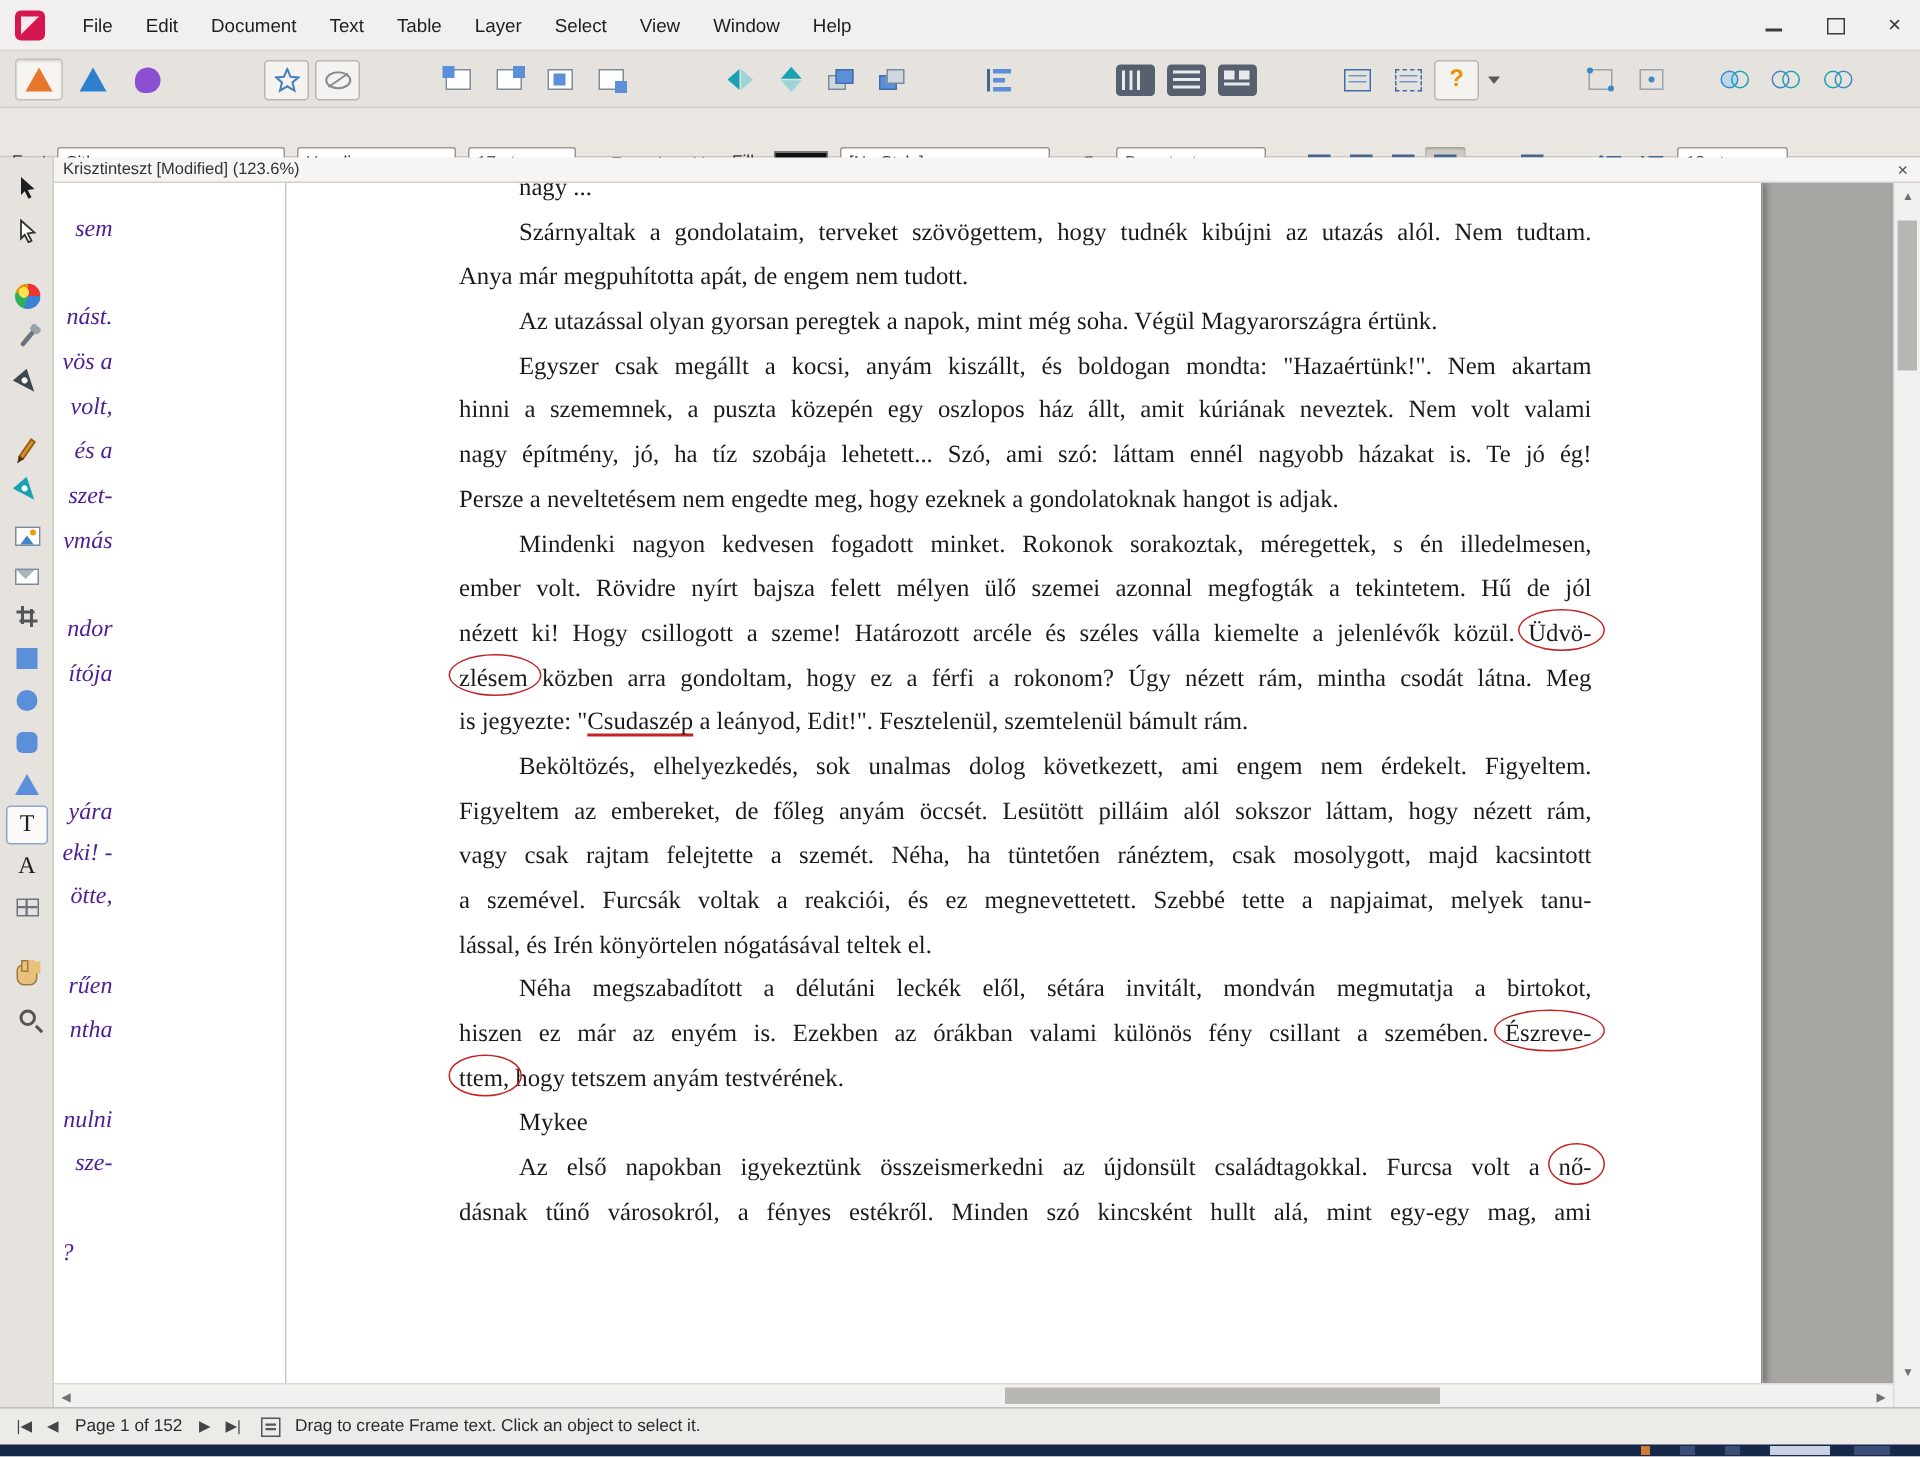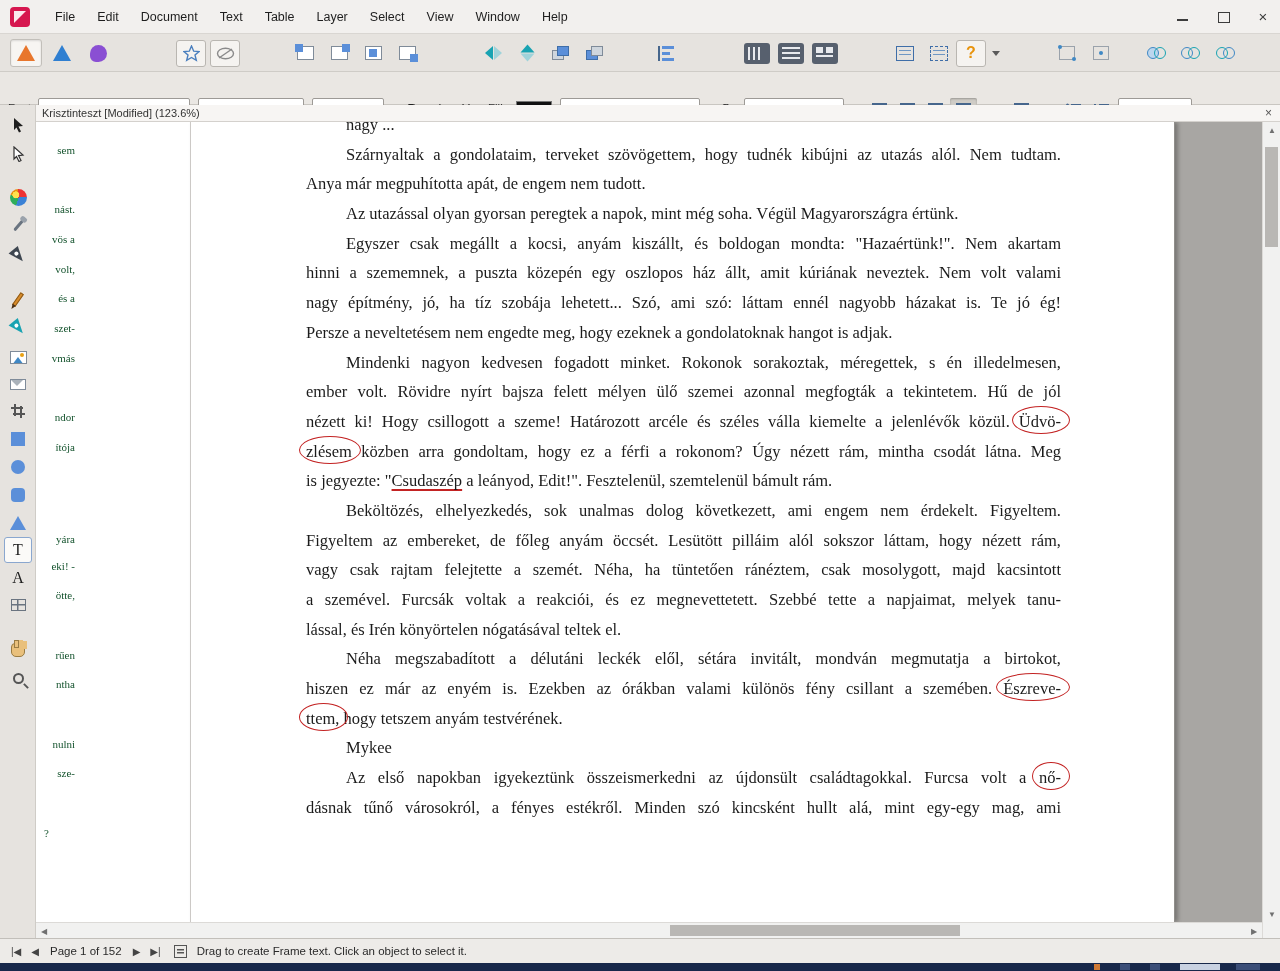--- a/index.html
+++ b/index.html
@@ -109,21 +109,21 @@
   .penic::after { content:""; position:absolute; left:-2px; top:-12px; width:4px; height:4px; border-radius:50%; background:#fff; }
   .penic.teal { border-top-color:#19a3b2; }
   .dropperic { width:3px; height:13px; background:#6a7480; transform:rotate(40deg); border-radius:2px; position:relative; }
   .dropperic::after { content:""; position:absolute; left:-2px; top:-4px; width:7px; height:5px; background:#9aa2ab; border-radius:2px; }
 
   
   .canvas { position:absolute; left:36px; top:122px; width:1226px; height:800px; background:#a8a6a3; overflow:hidden; }
   .page-left { position:absolute; left:0; top:0; width:154px; height:800px; background:#fff; }
   .page-right { position:absolute; left:154px; top:0; width:985px; height:800px; background:#fff; border-left:1px solid #ccc9c6; border-right:1px solid #908e8b; box-shadow:3px 0 4px rgba(0,0,0,.28); }
   .frag-wrap { position:absolute; left:0; top:0; width:39px; height:800px; }
-  .frag { position:absolute; right:0; white-space:nowrap; font-family:"Liberation Serif", serif; font-size:11px; color:#14532d; }
+  .frag { position:absolute; right:0; white-space:nowrap; font-family:"Liberation Serif", serif; font-size:16px; color:#4c1d95;font-style:italic; }
   .flow { position:absolute; left:115px; top:-12px; width:755px; font-family:"Liberation Serif", serif; font-size:16.5px; line-height:29.7px; color:#1b1b1b; }
   .tl { height:29.7px; overflow:visible; }
   .tl.ind { text-indent:40px; }
   .tl.jst { text-align:justify; text-align-last:justify; }
   .circ { position:relative; }
   .circ::after { content:""; position:absolute; left:-7px; right:-9px; top:-6px; bottom:-3px; border:1.7px solid #c32323; border-radius:50%; pointer-events:none; }
   .redline { text-decoration:underline; text-decoration-color:#c32323; text-decoration-thickness:1.6px; text-underline-offset:3px; }
 
   
   .vscroll { position:absolute; left:1262px; top:122px; width:18px; height:816px; background:#f1f1f0; border-left:1px solid #dcdad7; }

